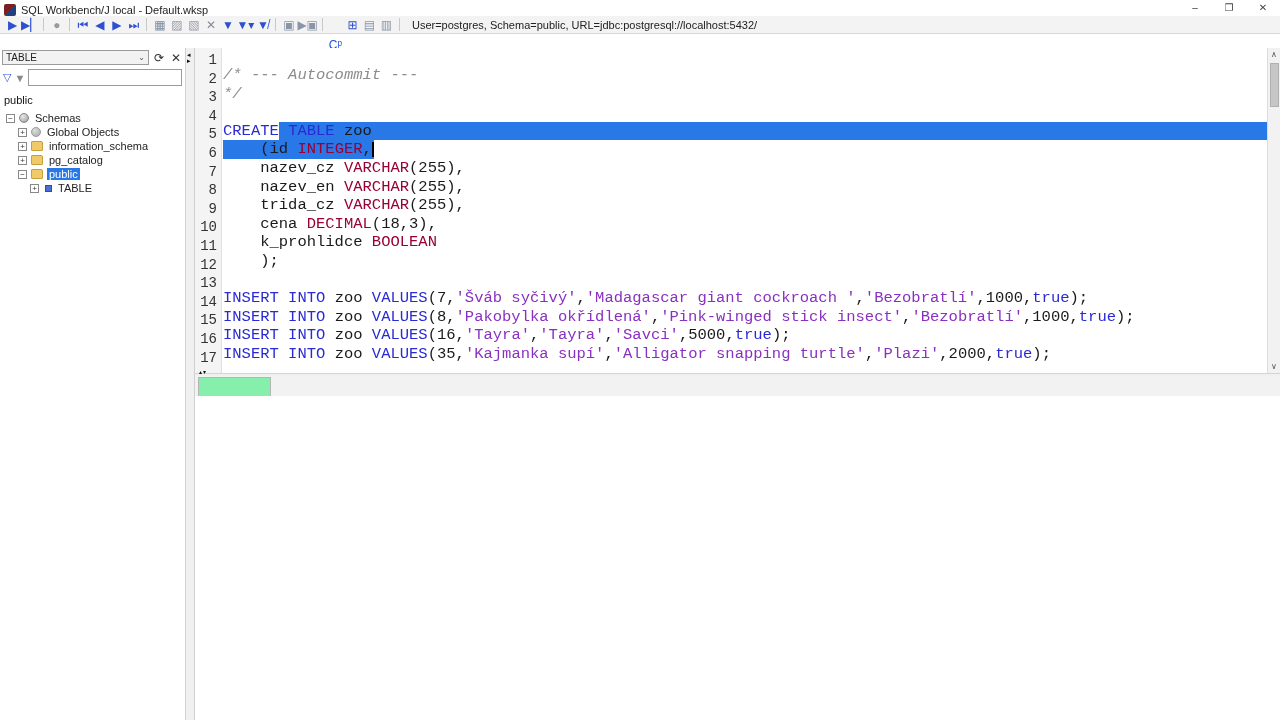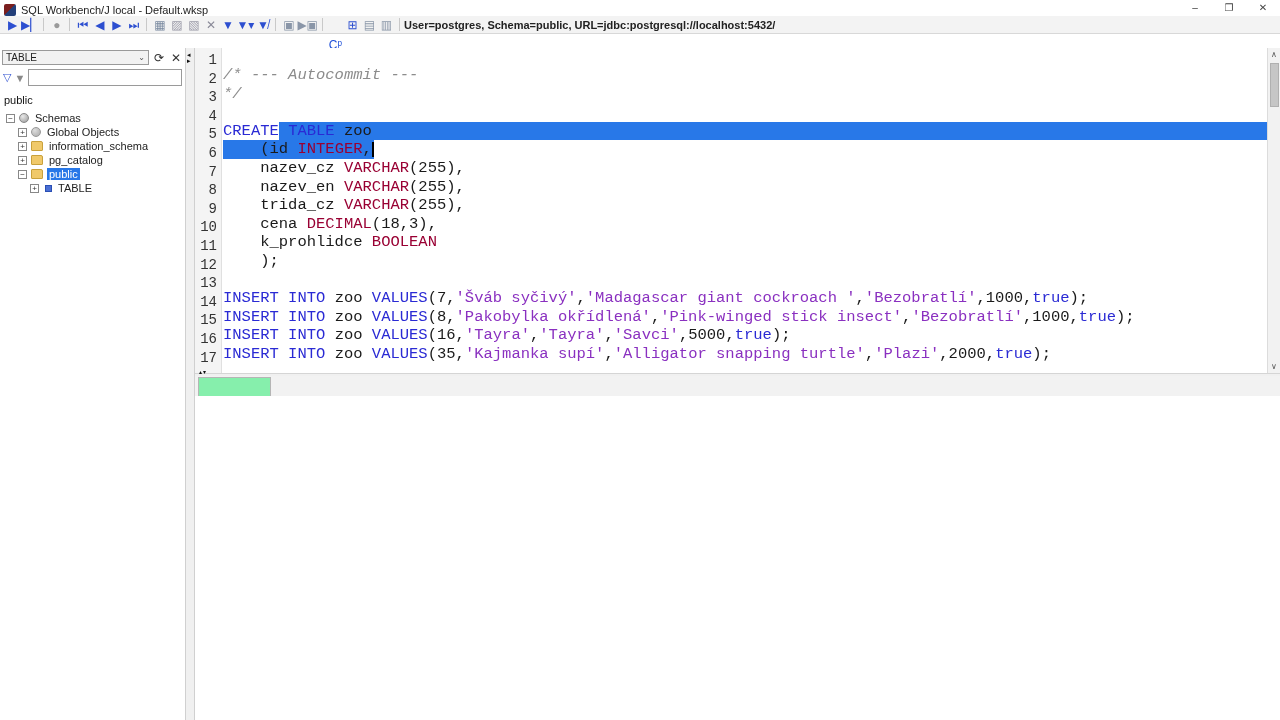--- a/index.html
+++ b/index.html
@@ -26,21 +26,21 @@
              font-size:11px; color:#222; padding-left:2px; border-bottom:1px solid #eee;}
   .menu-item { padding:0 6px; white-space:nowrap; }
   .menu-item u { text-decoration:underline; }
 
   
   .toolbar { height:18px; background:#f3f3f3; border-bottom:1px solid #d8d8d8;
              display:flex; align-items:center; padding-left:4px; font-size:11px; }
   .tb-icon { display:inline-block; min-width:17px; text-align:center; font-size:12px;
              line-height:16px; white-space:nowrap; }
   .tb-sep { width:1px; height:13px; background:#c9c9c9; margin:0 4px; }
-  .conn-info { margin-left:0; color:#222; white-space:nowrap; font-size:11px;font-weight:bold; }
+  .conn-info { margin-left:8px; color:#222; white-space:nowrap; font-size:11px; }
 
   
   .main { position:absolute; top:48px; left:0; right:0; bottom:0; display:flex; }
 
   
   .sidebar { width:186px; background:#fff; border-right:1px solid #d0d0d0;
              font-size:11px; color:#222; display:flex; flex-direction:column; }
   .sb-header { display:flex; align-items:center; padding:2px 2px 1px 2px; gap:3px; }
   .sb-dropdown { flex:1; height:15px; background:#f2f2f2; border:1px solid #9a9a9a;
                  display:flex; align-items:center; padding:0 3px; font-size:10px; }

